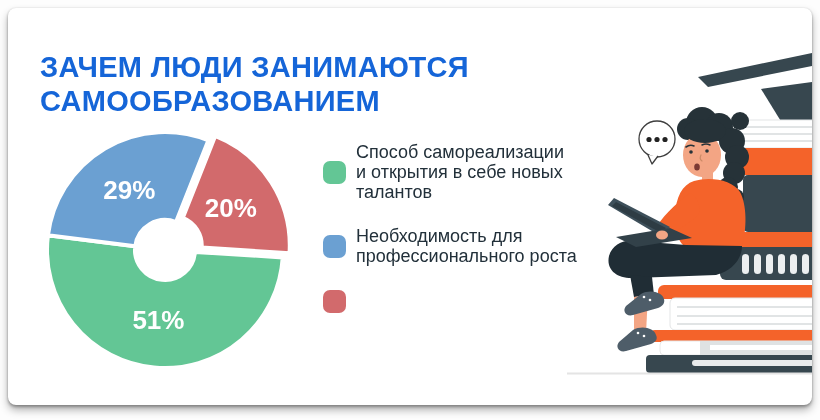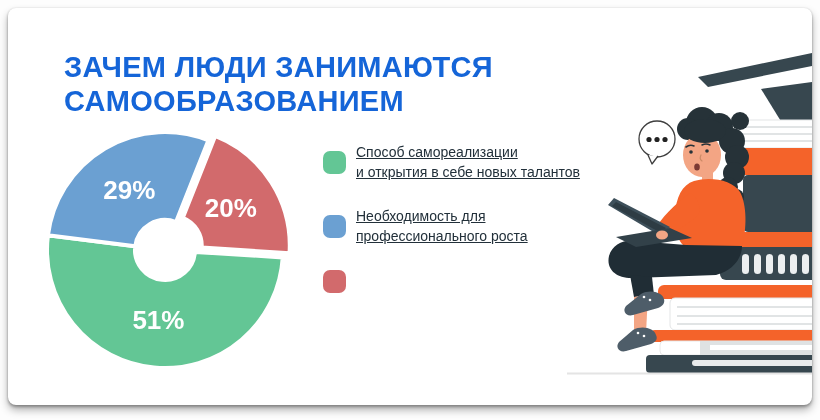--- a/index.html
+++ b/index.html
@@ -1,28 +1,28 @@
 <!DOCTYPE html>
 <html><head>
 <meta charset="utf-8">
 <style>
   html,body{margin:0;padding:0;background:#fff;}
   .stage{position:relative;width:820px;height:420px;background:#fdfdfd;overflow:hidden;
          font-family:"Liberation Sans",sans-serif;}
   .card{position:absolute;left:8px;top:8px;width:804px;height:397px;background:#fff;
         border-radius:8px;overflow:hidden;
         box-shadow:0 2px 3px rgba(0,0,0,.28),0 5px 9px rgba(0,0,0,.30),0 0 2px rgba(0,0,0,.12);}
-  .title{position:absolute;left:56px;top:42px;font-size:29px;font-weight:bold;
+  .title{position:absolute;left:32px;top:42px;font-size:29px;font-weight:bold;
          color:#1565D8;line-height:34px;letter-spacing:.3px;white-space:pre-line;}
   .pie-svg{position:absolute;left:27px;top:112px;}
   .pie-label{font-family:"Liberation Sans",sans-serif;font-size:26px;font-weight:bold;fill:#ffffff;}
   .legend{position:absolute;left:315px;top:134px;width:278px;}
   .legend-item{display:flex;align-items:center;margin-bottom:24px;}
   .swatch{width:23px;height:23px;border-radius:7px;flex:0 0 23px;margin-right:10px;}
-  .legend-text{font-size:14px;line-height:20px;color:#22303A;white-space:pre-line;text-decoration:underline;}
+  .legend-text{font-size:18px;line-height:20px;color:#22303A;white-space:pre-line;}
   .illu{position:absolute;left:548px;top:37px;}
 </style>
 </head>
 <body>
 
 <div class="stage">
   <div class="card">
 
     <div class="title" style="color: rgb(21, 101, 216);">ЗАЧЕМ ЛЮДИ ЗАНИМАЮТСЯ
 САМООБРАЗОВАНИЕМ</div>

